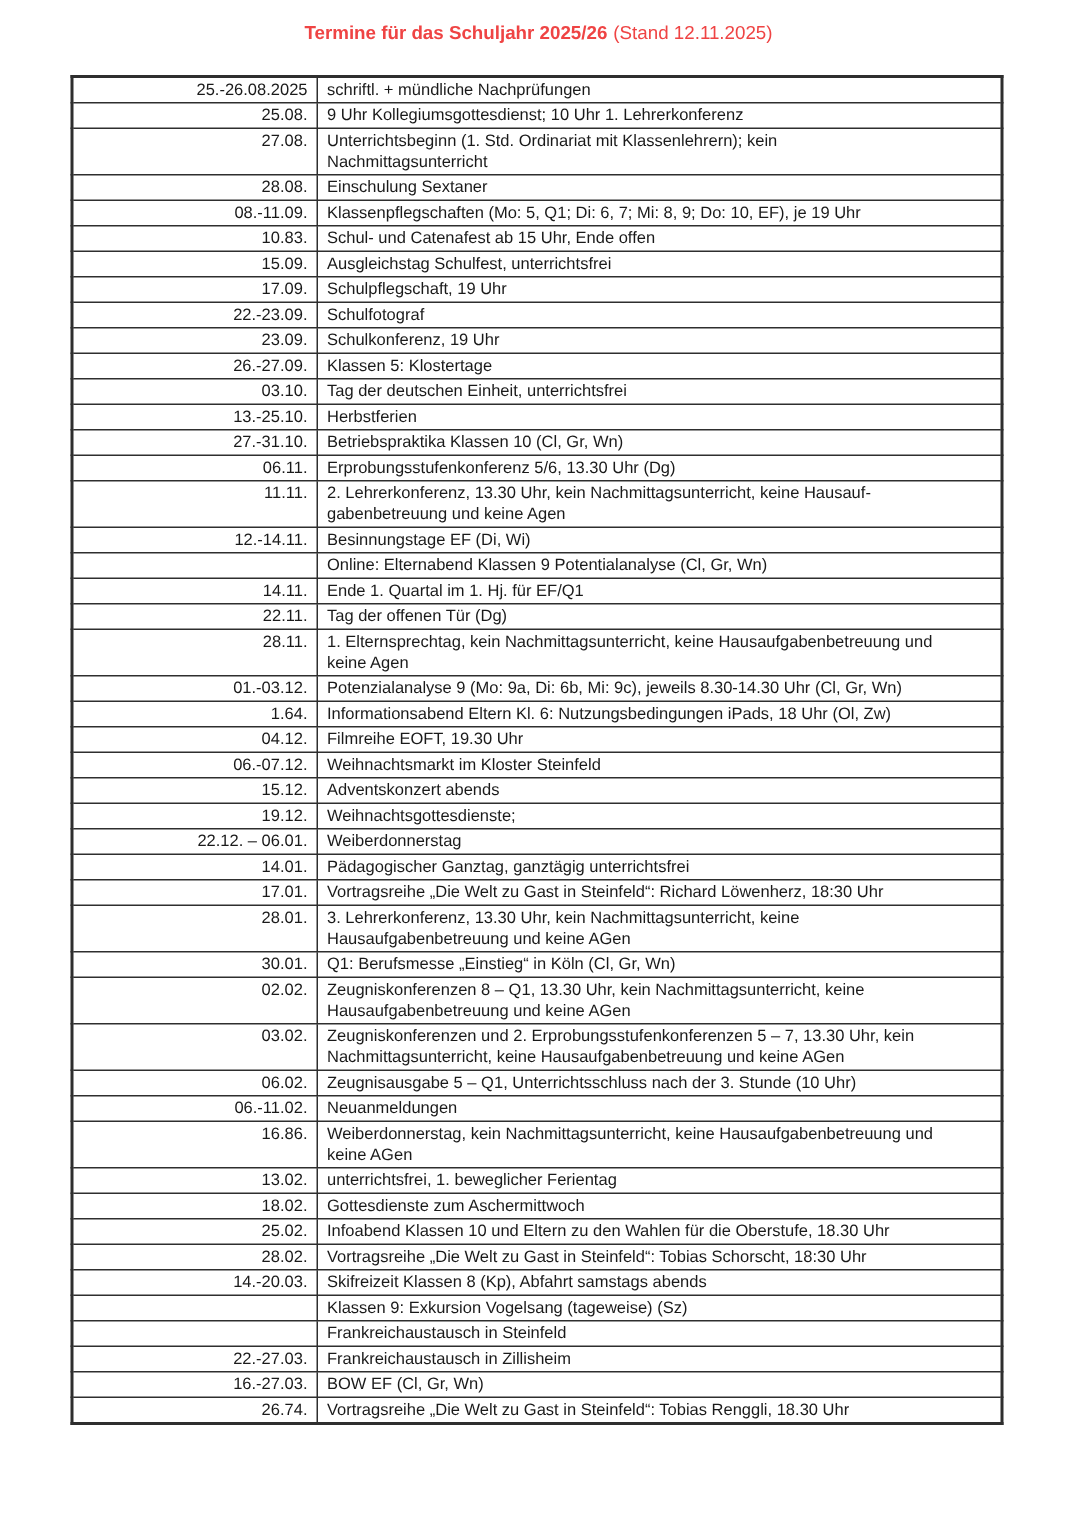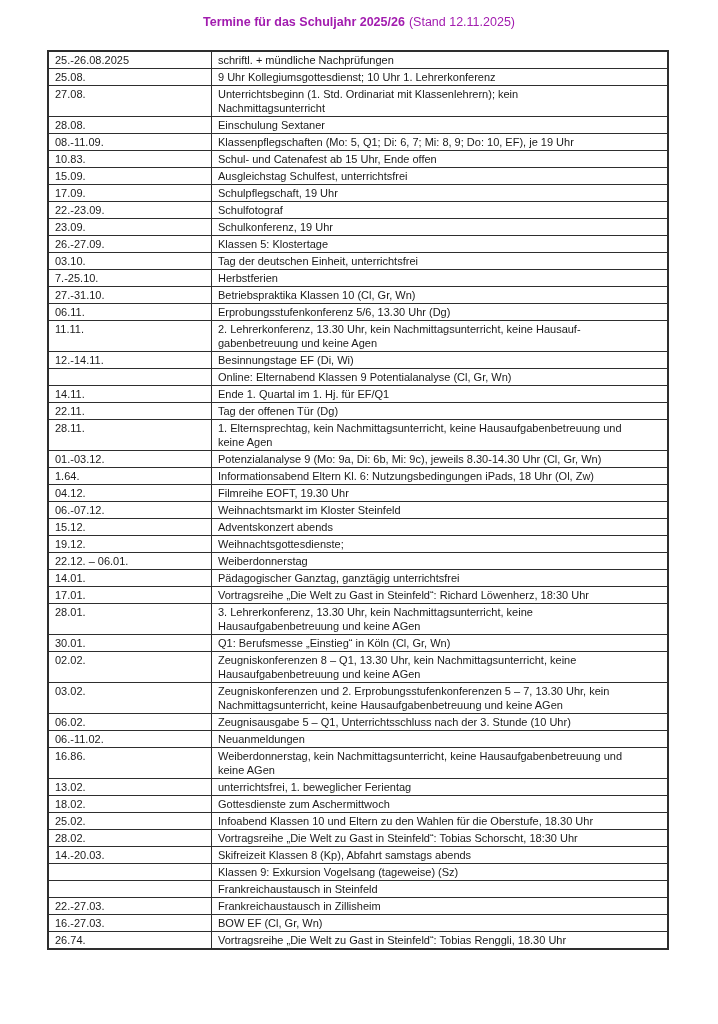--- a/index.html
+++ b/index.html
@@ -18,21 +18,21 @@
     width: 718px;
     height: 1024px;
     background: #ffffff;
     box-sizing: border-box;
   }
   .title {
     text-align: center;
     padding-top: 14px;
     font-size: 12.5px;
     line-height: 16px;
-    color: #a21caf;
+    color: #ef4444;
     white-space: nowrap;
   }
   .title-main {
     font-weight: bold;
   }
   .title-suffix {
     font-weight: normal;
     margin-left: 4px;
   }
   table.schedule {
@@ -47,20 +47,21 @@
     font-size: 11px;
     line-height: 14px;
     padding: 1px 6px;
     vertical-align: top;
     color: #1a1a1a;
     overflow: hidden;
   }
   td.date-cell {
     width: 150px;
     white-space: nowrap;
+    text-align: right;
   }
   td.description-cell {
     white-space: pre-wrap;
   }
 </style>
 </head>
 <body>
 
 <div class="page">
   <div class="title">
@@ -111,21 +112,21 @@
         </tr>
         <tr>
           <td class="date-cell">26.-27.09.</td>
           <td class="description-cell">Klassen 5: Klostertage</td>
         </tr>
         <tr>
           <td class="date-cell">03.10.</td>
           <td class="description-cell">Tag der deutschen Einheit, unterrichtsfrei</td>
         </tr>
         <tr>
-          <td class="date-cell">7.-25.10.</td>
+          <td class="date-cell">13.-25.10.</td>
           <td class="description-cell">Herbstferien</td>
         </tr>
         <tr>
           <td class="date-cell">27.-31.10.</td>
           <td class="description-cell">Betriebspraktika Klassen 10 (Cl, Gr, Wn)</td>
         </tr>
         <tr>
           <td class="date-cell">06.11.</td>
           <td class="description-cell">Erprobungsstufenkonferenz 5/6, 13.30 Uhr (Dg)</td>
         </tr>

